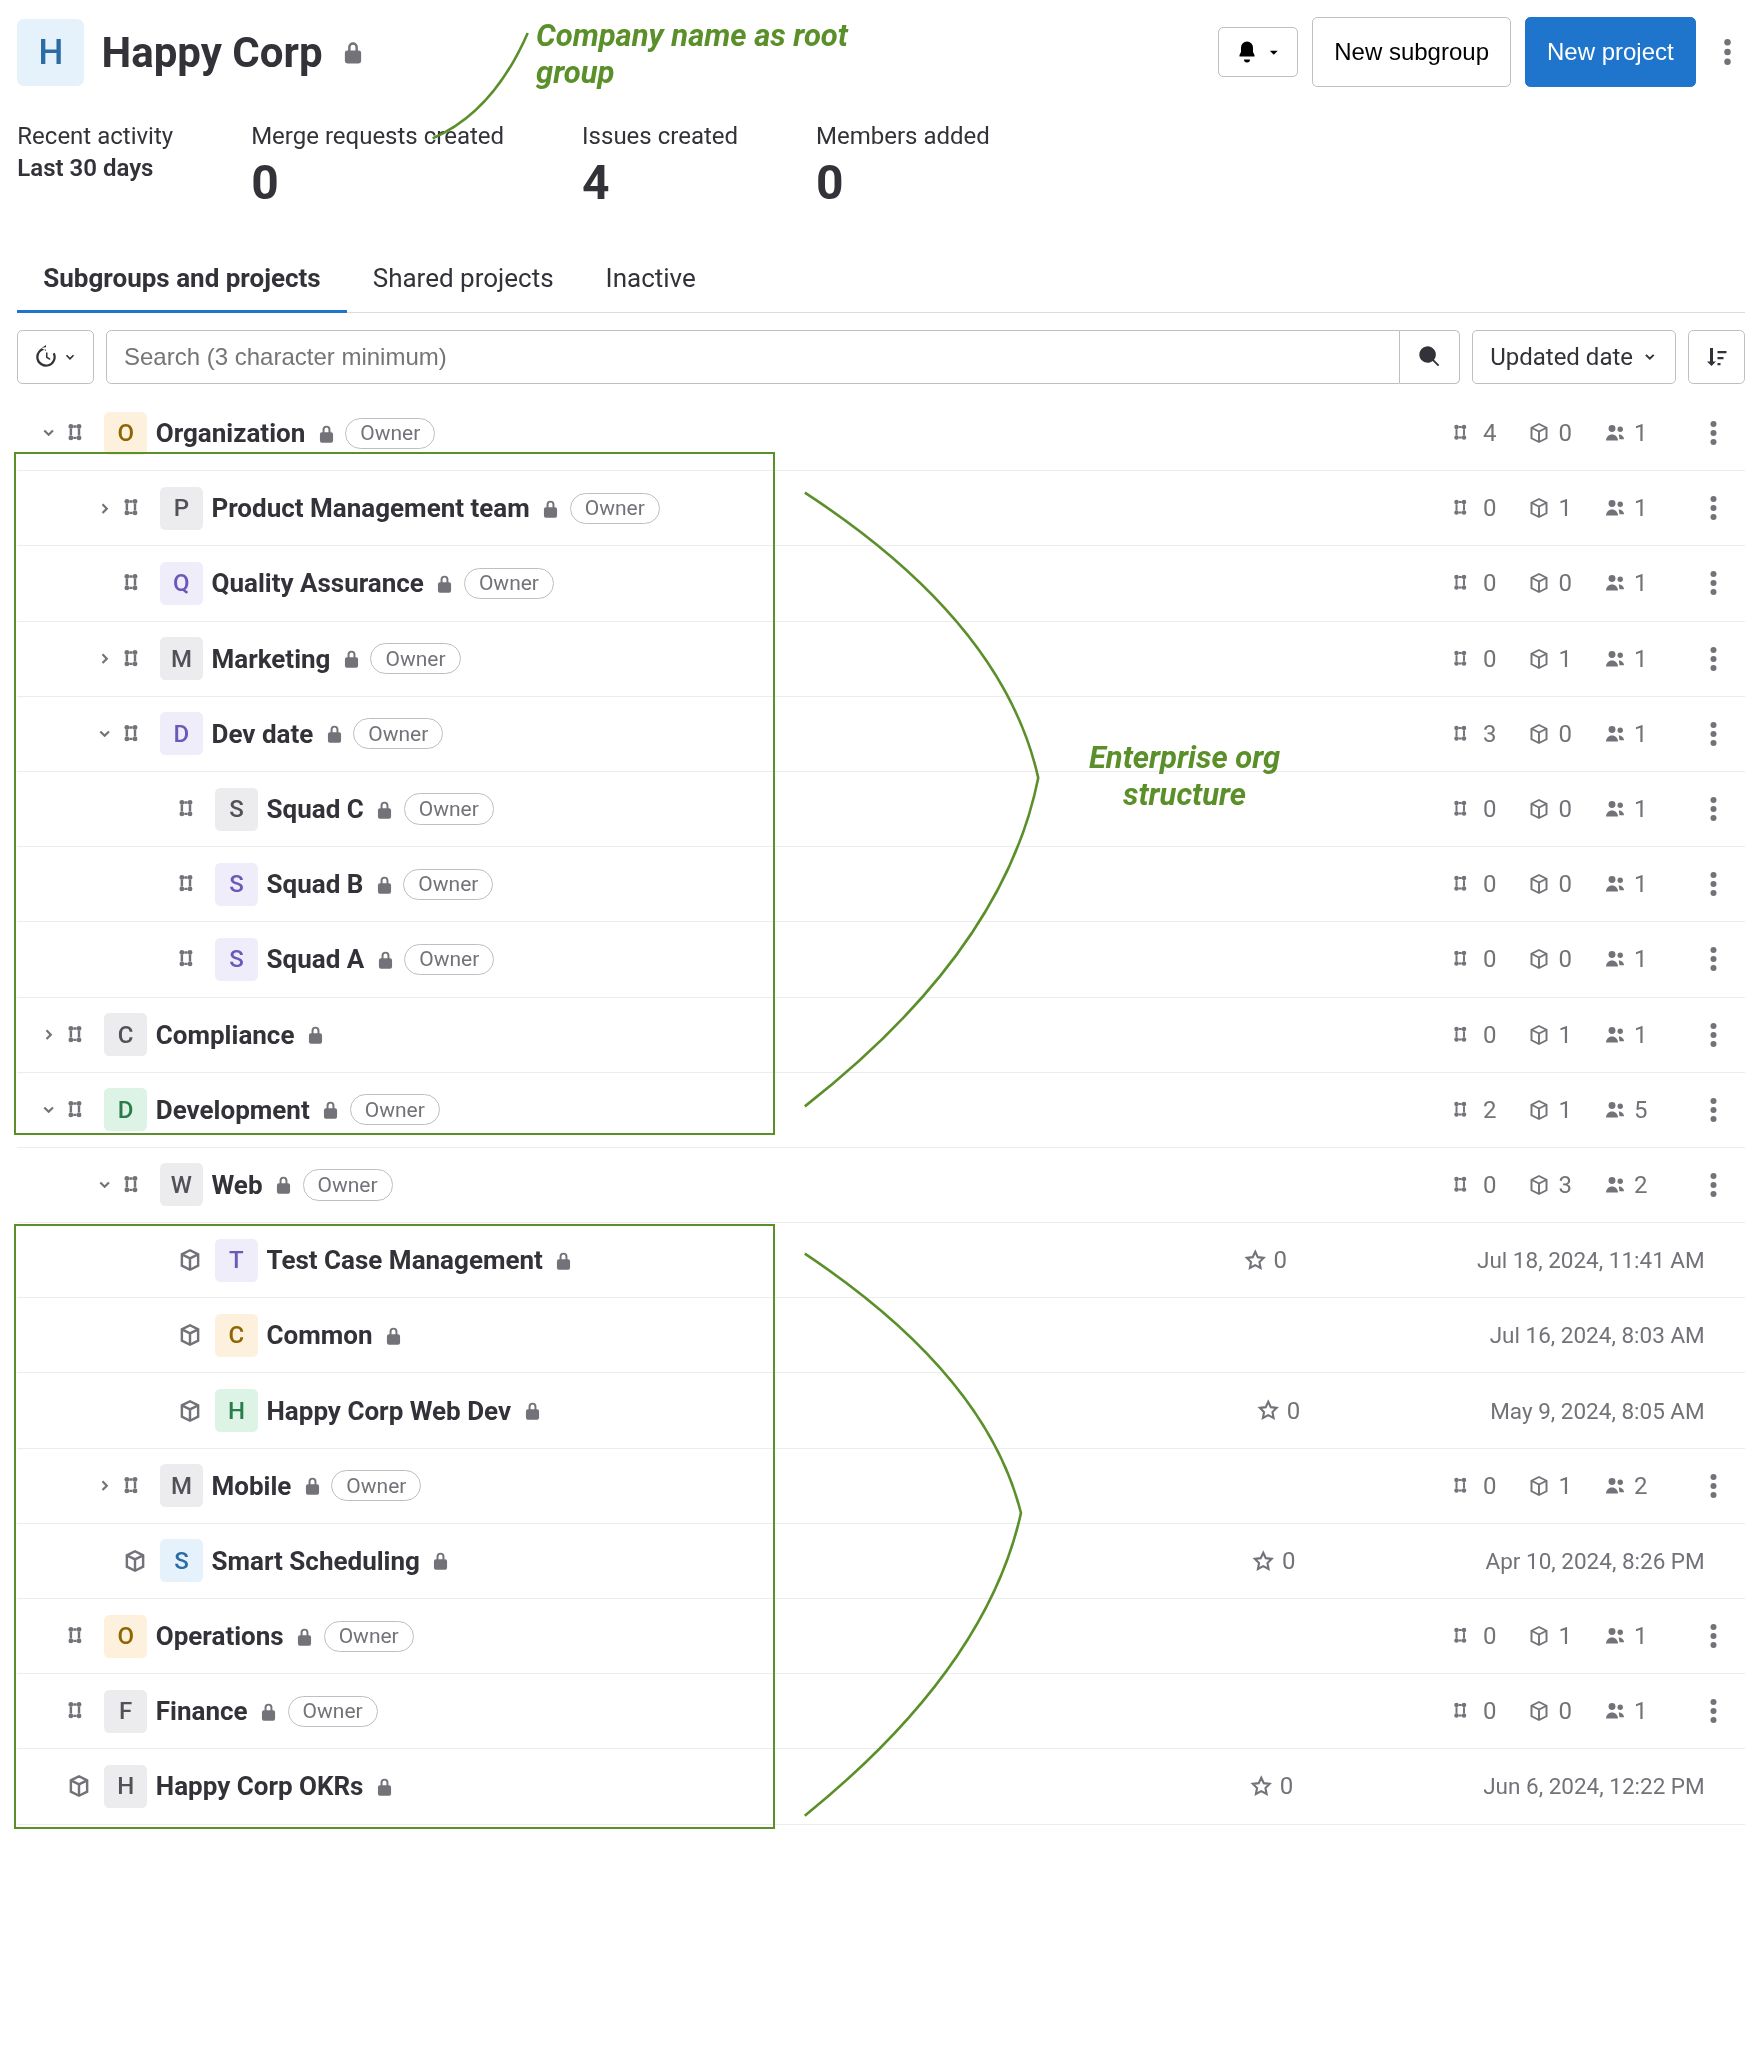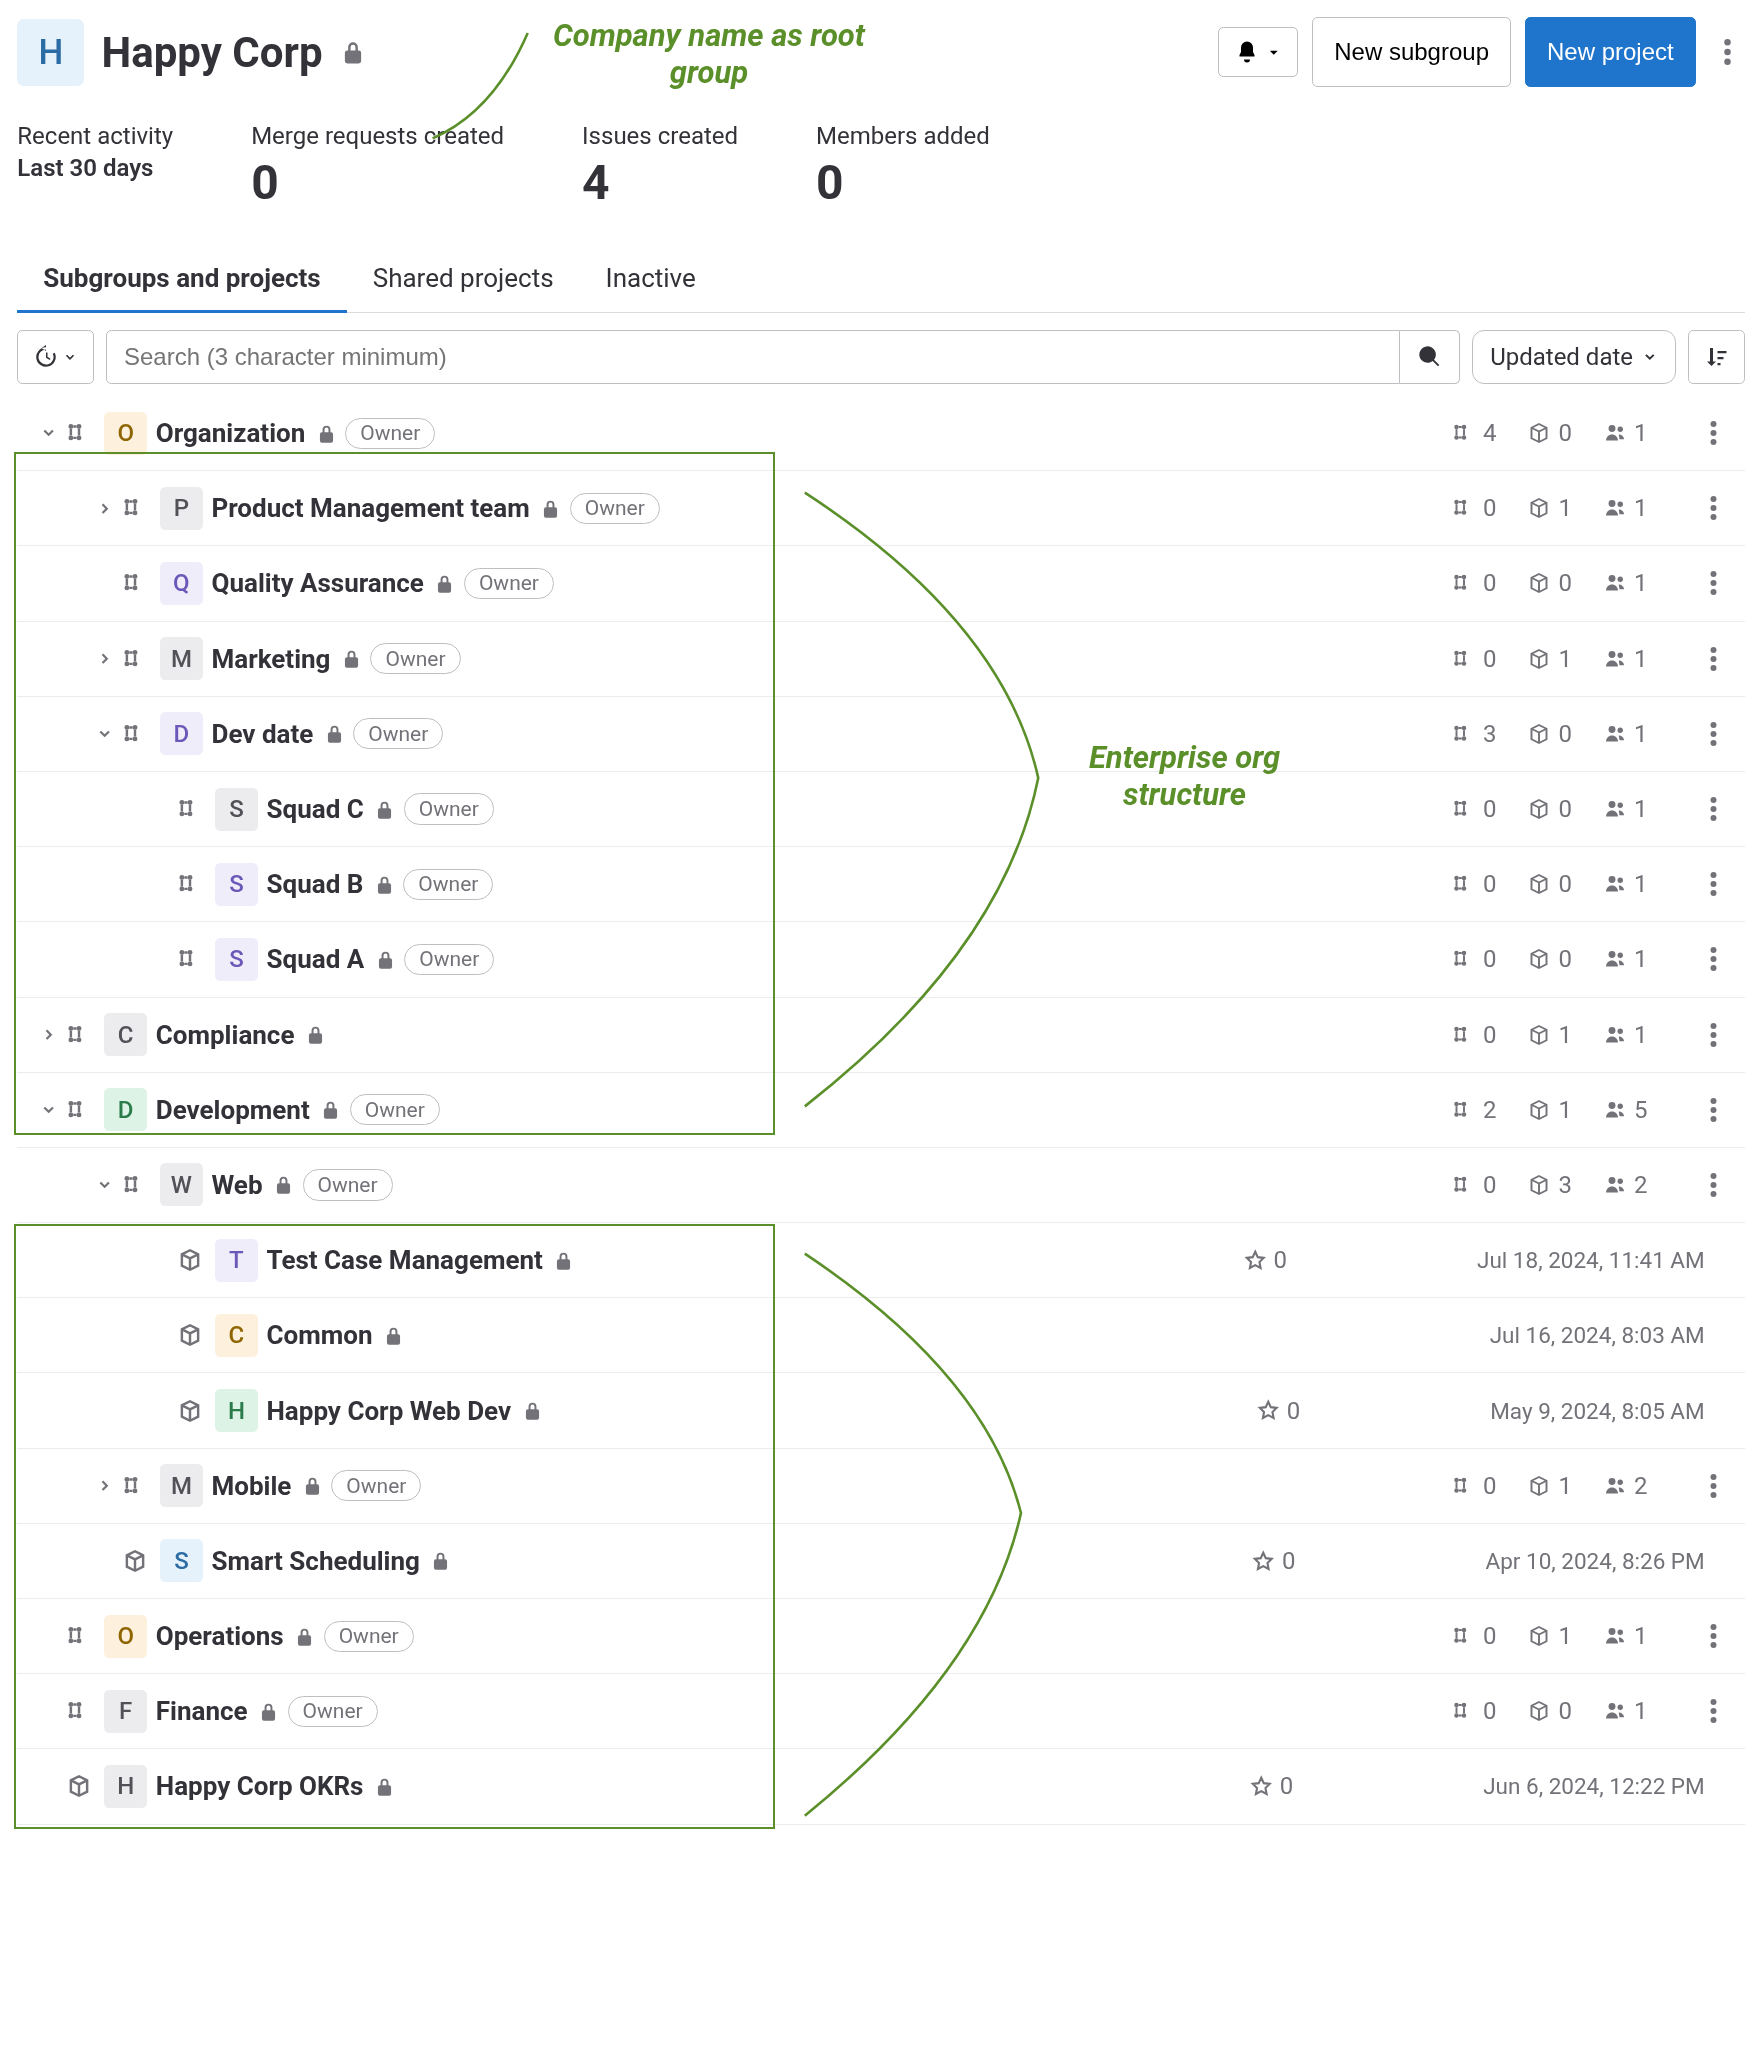--- a/index.html
+++ b/index.html
@@ -21,21 +21,21 @@
 .stat-block .stat-period { font-size: 24px; font-weight: 600; }
 .stat-block .stat-value { font-size: 48px; font-weight: 700; margin-top: 3.5px; }
 .tabs { display: flex; border-bottom: 1.7px solid #dcdcde; margin-bottom: 17.3px; }
 .tab { padding: 17.3px 26px; cursor: pointer; font-size: 26px; border-bottom: 3.5px solid transparent; margin-bottom: -1.7px; }
 .tab.active { border-bottom-color: #1f75cb; font-weight: 700; }
 .toolbar { display: flex; gap: 12px; margin-bottom: 12px; }
 .history-btn { border: 0.9px solid #bfbfc3; border-radius: 5.2px; padding: 12px 15.6px; display: flex; align-items: center; gap: 5.2px; cursor: pointer; }
 .search-input { flex: 1; border: 0.9px solid #bfbfc3; border-radius: 5.2px; padding: 12px 17.3px; font-size: 24px; display: flex; align-items: center; }
 .search-input input { border: none; outline: none; flex: 1; font-size: 24px; }
 .search-icon-btn { border: 0.9px solid #bfbfc3; border-left: none; border-radius: 0 5.2px 5.2px 0; padding: 12px 17.3px; margin-left: -12px; cursor: pointer; display: flex; align-items: center; }
-.sort-btn { border: 0.9px solid #bfbfc3; border-radius: 12px; padding: 12px 17.3px; cursor: pointer; display: flex; align-items: center; gap: 8.6px; }
+.sort-btn { border: 0.9px solid #bfbfc3; border-radius: 5px; padding: 12px 17.3px; cursor: pointer; display: flex; align-items: center; gap: 8.6px; }
 .tree-row { display: flex; align-items: center; padding: 15.6px 14px; border-bottom: 0.9px solid #ececef; position: relative; }
 .tree-expand { width: 28px; display: flex; justify-content: center; cursor: pointer; color: #737278; }
 .tree-type-icon { width: 33px; display: flex; justify-content: center; color: #737278; }
 .row-name { font-weight: 700; font-size: 26px; margin-left: 8.6px; margin-right: 10.4px; }
 .owner-badge { border: 0.9px solid #bfbfc3; border-radius: 15.6px; padding: 2.6px 14px; font-size: 21px; color: #737278; margin-left: 8.6px; }
 .row-stats { margin-left: auto; display: flex; gap: 31px; align-items: center; color: #737278; }
 .row-stat { display: flex; align-items: center; gap: 7px; font-size: 24px; }
 .row-timestamp { margin-left: auto; color: #737278; font-size: 22.5px; margin-right: 26px; }
 .star-col { color: #737278; display: flex; align-items: center; gap: 7px; margin-left: auto; margin-right: 190px; }
 .annotation { position: absolute; color: #5a8f29; font-size: 31px; font-weight: 700; font-style: italic; pointer-events: none; }
@@ -69,21 +69,21 @@
       <span class="more-icon">
         <svg width="7" height="26" viewBox="0 0 4 16" fill="currentColor">
             <circle cx="2" cy="2" r="2"></circle>
             <circle cx="2" cy="8" r="2"></circle>
             <circle cx="2" cy="14" r="2"></circle>
           </svg>
       </span>
     </div>
   </div>
 
-  <div class="annotation" style="top:17.3px;left:536px;text-align:center;width:346px">Company name as root group</div>
+  <div class="annotation" style="top:17.3px;left:536px;text-align:left;width:346px">Company name as root group</div>
   <svg style="position:absolute;top:26px;left:424px;pointer-events:none" width="121" height="121" viewBox="0 0 140 140">
       <path d="M10 130 Q 80 100 120 8" stroke="#5a8f29" stroke-width="3" fill="none"></path>
     </svg>
 
   <div class="stats">
     <div class="stat-block">
       <div class="stat-label">Recent activity</div>
       <div class="stat-period">Last 30 days</div>
     </div>
     <div class="stat-block">

